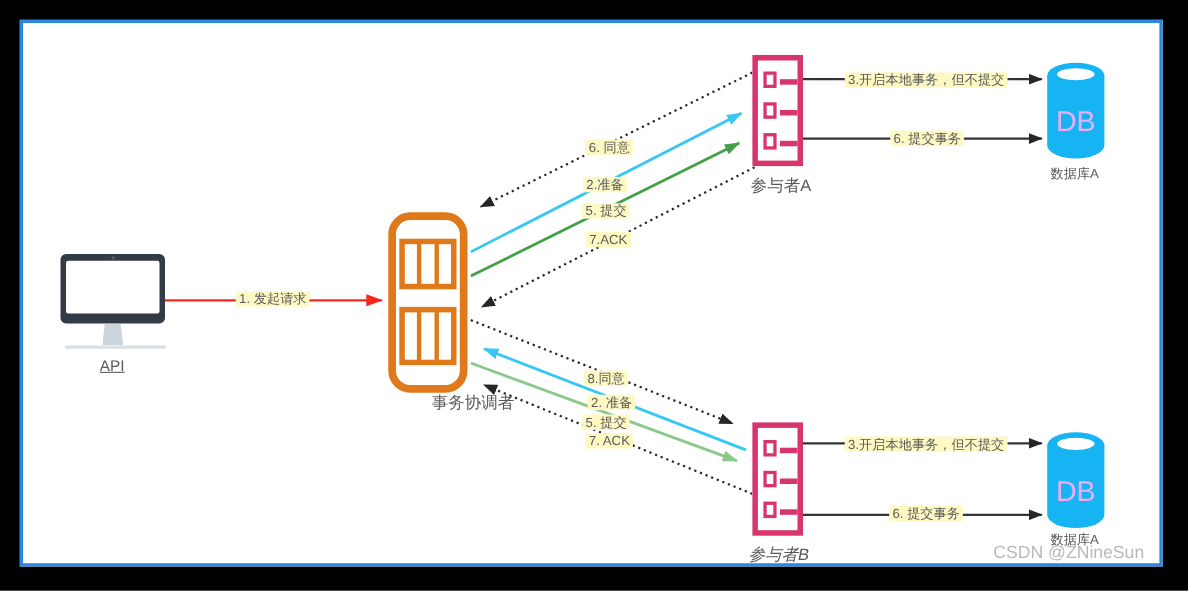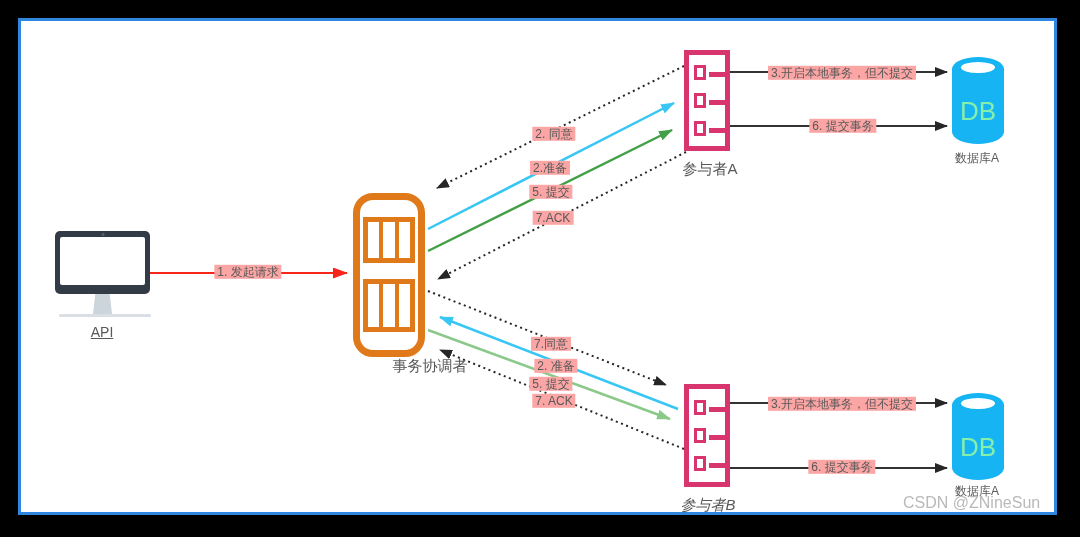--- a/index.html
+++ b/index.html
@@ -10,21 +10,21 @@
   }
   .canvas{
     position:absolute;left:18px;top:18px;width:1039px;height:497px;
     background:#ffffff;border:3px solid #2e86de;box-sizing:border-box;
   }
   .overlay{position:absolute;left:0;top:0;width:1080px;height:537px;pointer-events:none;}
 
   
   .lbl{
     position:absolute;transform:translate(-50%,-50%);
-    font-size:12px;color:#595959;background:#fca5a5;
+    font-size:12px;color:#595959;background:#fef9c3;
     padding:0 3px;white-space:nowrap;line-height:1.2;z-index:5;
   }
   .node-caption{
     position:absolute;transform:translate(-50%,-50%);
     font-size:15px;color:#595959;white-space:nowrap;z-index:5;
   }
 
   
   .monitor-frame{position:absolute;left:55px;top:231px;width:95px;height:63px;
     background:#333b46;border-radius:5px;}
@@ -58,21 +58,21 @@
 
   
   .db{position:absolute;width:52px;height:88px;}
   .db.da{left:952px;top:57px;}
   .db.db2{left:952px;top:393px;}
   .db-ell{position:absolute;left:0;top:0;width:52px;height:24px;background:#16b4f2;border-radius:50%;}
   .db-ell-in{position:absolute;left:9px;top:5px;width:34px;height:11px;background:#ffffff;border-radius:50%;}
   .db-body{position:absolute;left:0;top:12px;width:52px;height:75px;background:#16b4f2;
     border-bottom-left-radius:26px 12px;border-bottom-right-radius:26px 12px;}
   .db-text{position:absolute;left:50%;top:54px;transform:translate(-50%,-50%);
-    color:#86efac;font-size:26px;letter-spacing:0;text-align:right;}
+    color:#f0abfc;font-size:26px;letter-spacing:0;text-align:right;}
   .db-caption{font-size:12px;}
 
   
   .watermark{position:absolute;left:903px;top:494px;font-size:16px;color:#b9b9b9;
     white-space:nowrap;z-index:9;}
 </style>
 </head>
 <body>
 
 <div class="canvas"></div>
@@ -179,26 +179,26 @@
 <div class="db db2">
   <div class="db-body"></div>
   <div class="db-ell"></div>
   <div class="db-ell-in"></div>
   <div class="db-text">DB</div>
 </div>
 <div class="node-caption db-caption" style="left:977px;top:491px;">数据库A</div>
 
 <div class="lbl" style="left:248px;top:272px;">1. 发起请求</div>
 
-<div class="lbl" style="left:554px;top:134px;">2. 同意</div>
+<div class="lbl" style="left:554px;top:134px;">6. 同意</div>
 <div class="lbl" style="left:550px;top:168px;">2.准备</div>
 <div class="lbl" style="left:551px;top:192px;">5. 提交</div>
 <div class="lbl" style="left:553px;top:218px;">7.ACK</div>
 
-<div class="lbl" style="left:551px;top:344px;">7.同意</div>
+<div class="lbl" style="left:551px;top:344px;">8.同意</div>
 <div class="lbl" style="left:556px;top:366px;">2. 准备</div>
 <div class="lbl" style="left:551px;top:384px;">5. 提交</div>
 <div class="lbl" style="left:554px;top:401px;">7. ACK</div>
 
 <div class="lbl" style="left:842px;top:73px;">3.开启本地事务，但不提交</div>
 <div class="lbl" style="left:843px;top:126px;">6. 提交事务</div>
 <div class="lbl" style="left:842px;top:404px;">3.开启本地事务，但不提交</div>
 <div class="lbl" style="left:842px;top:467px;">6. 提交事务</div>
 
 <div class="watermark">CSDN @ZNineSun</div>

